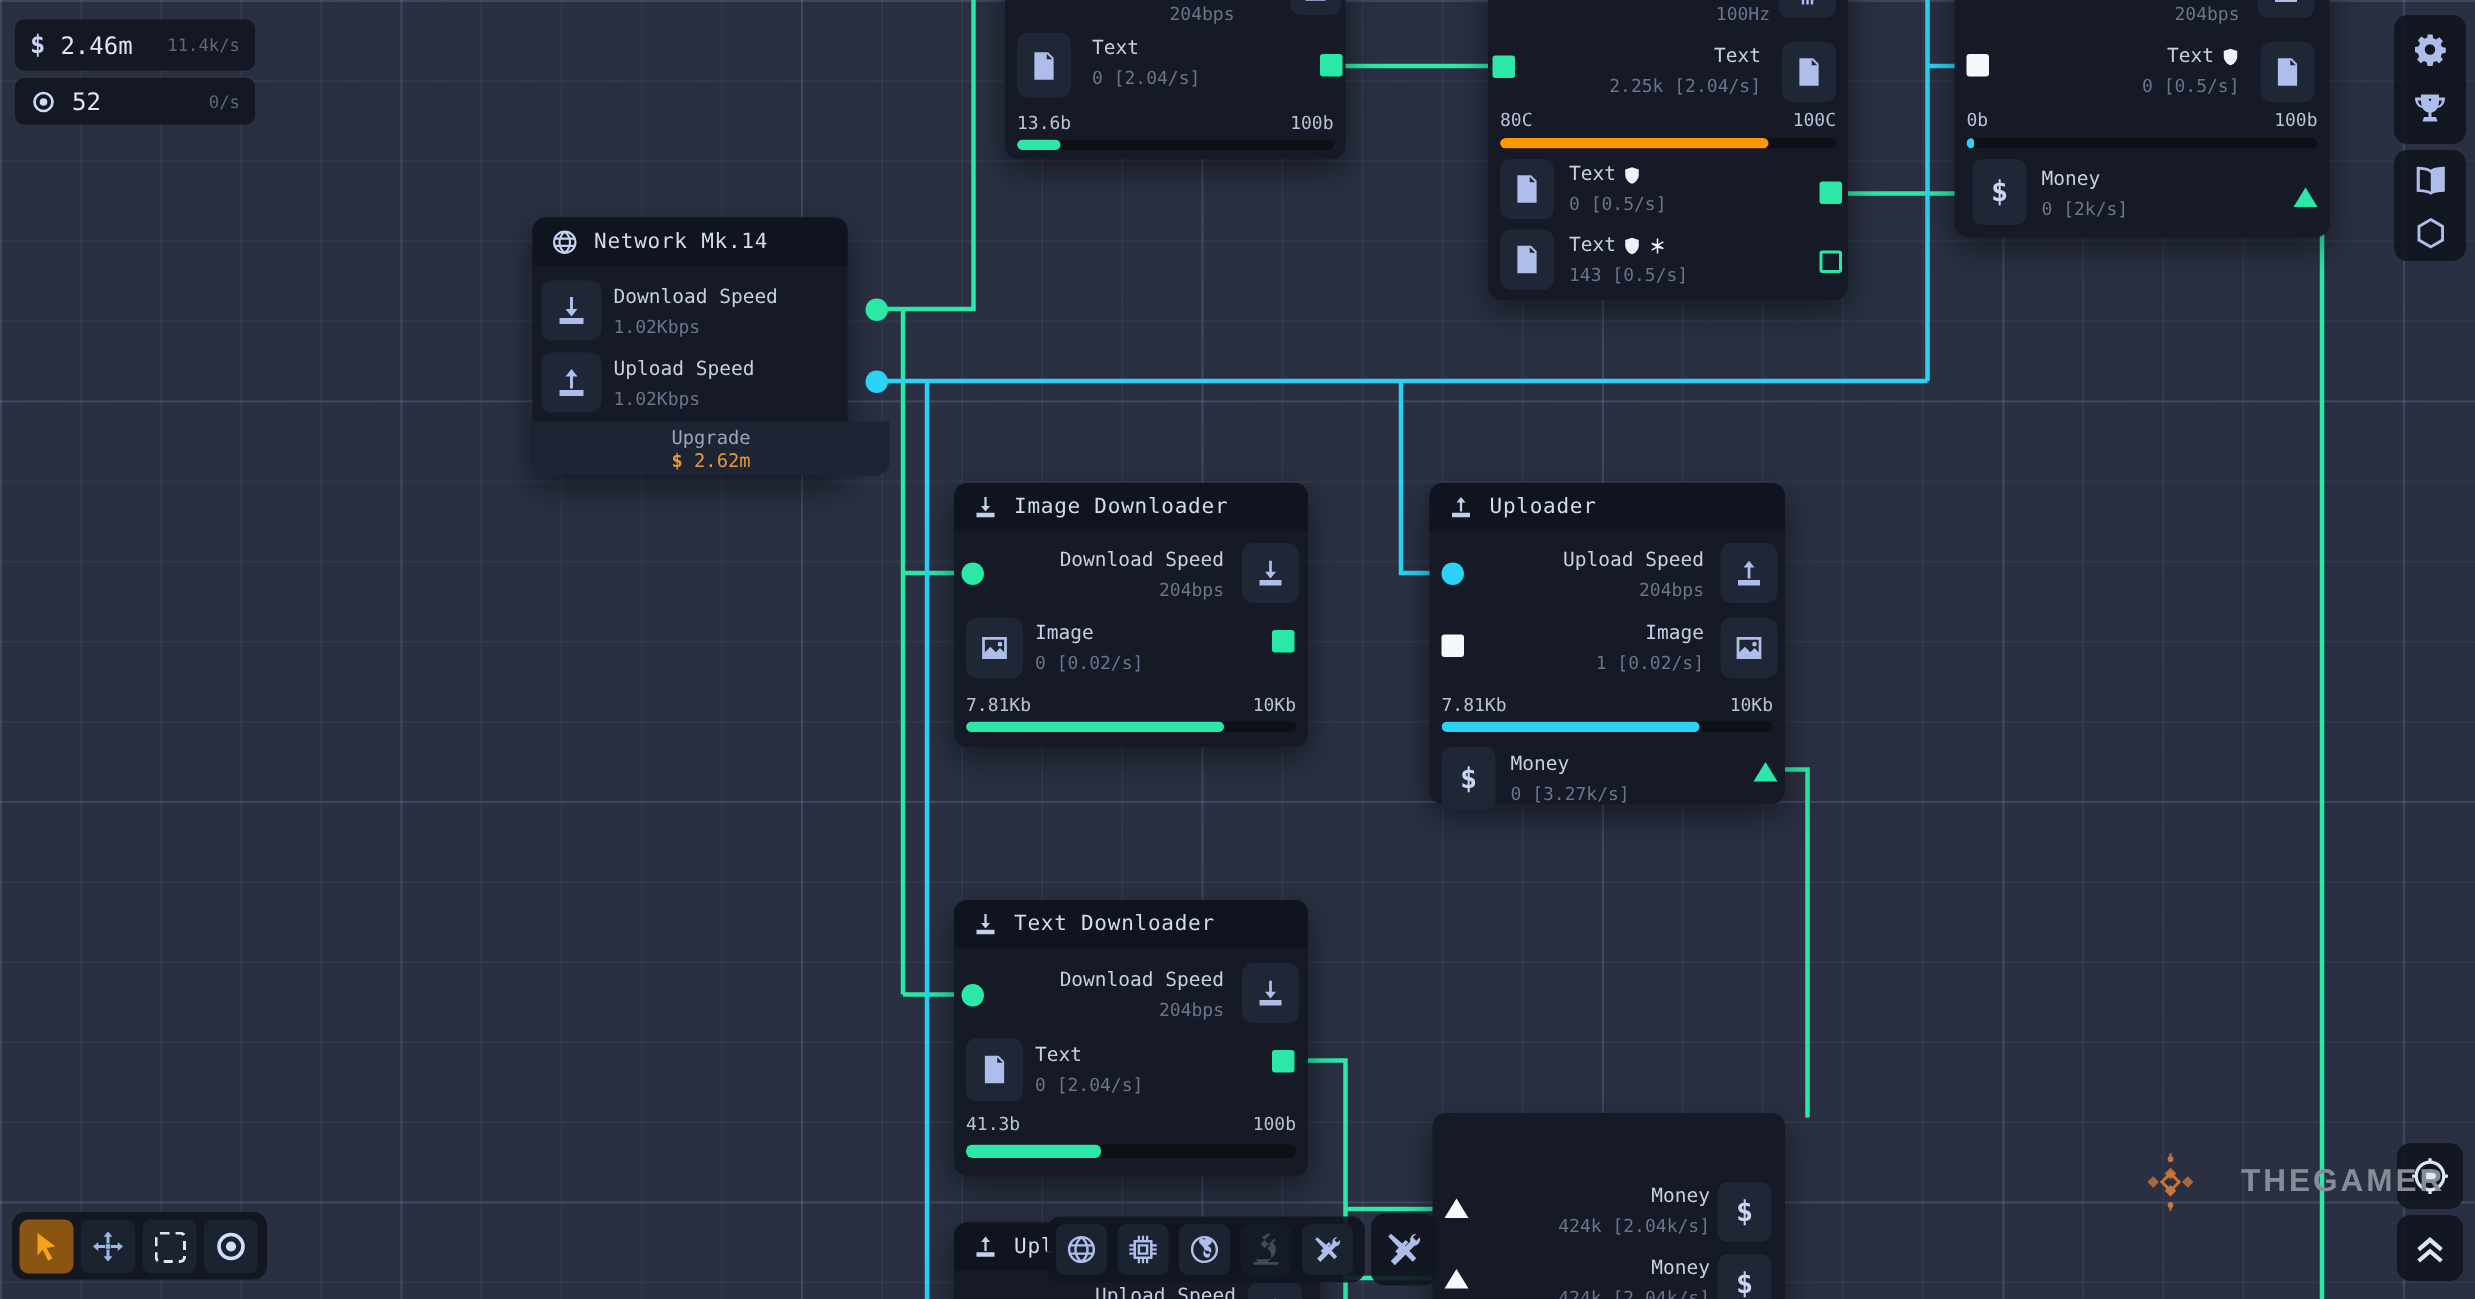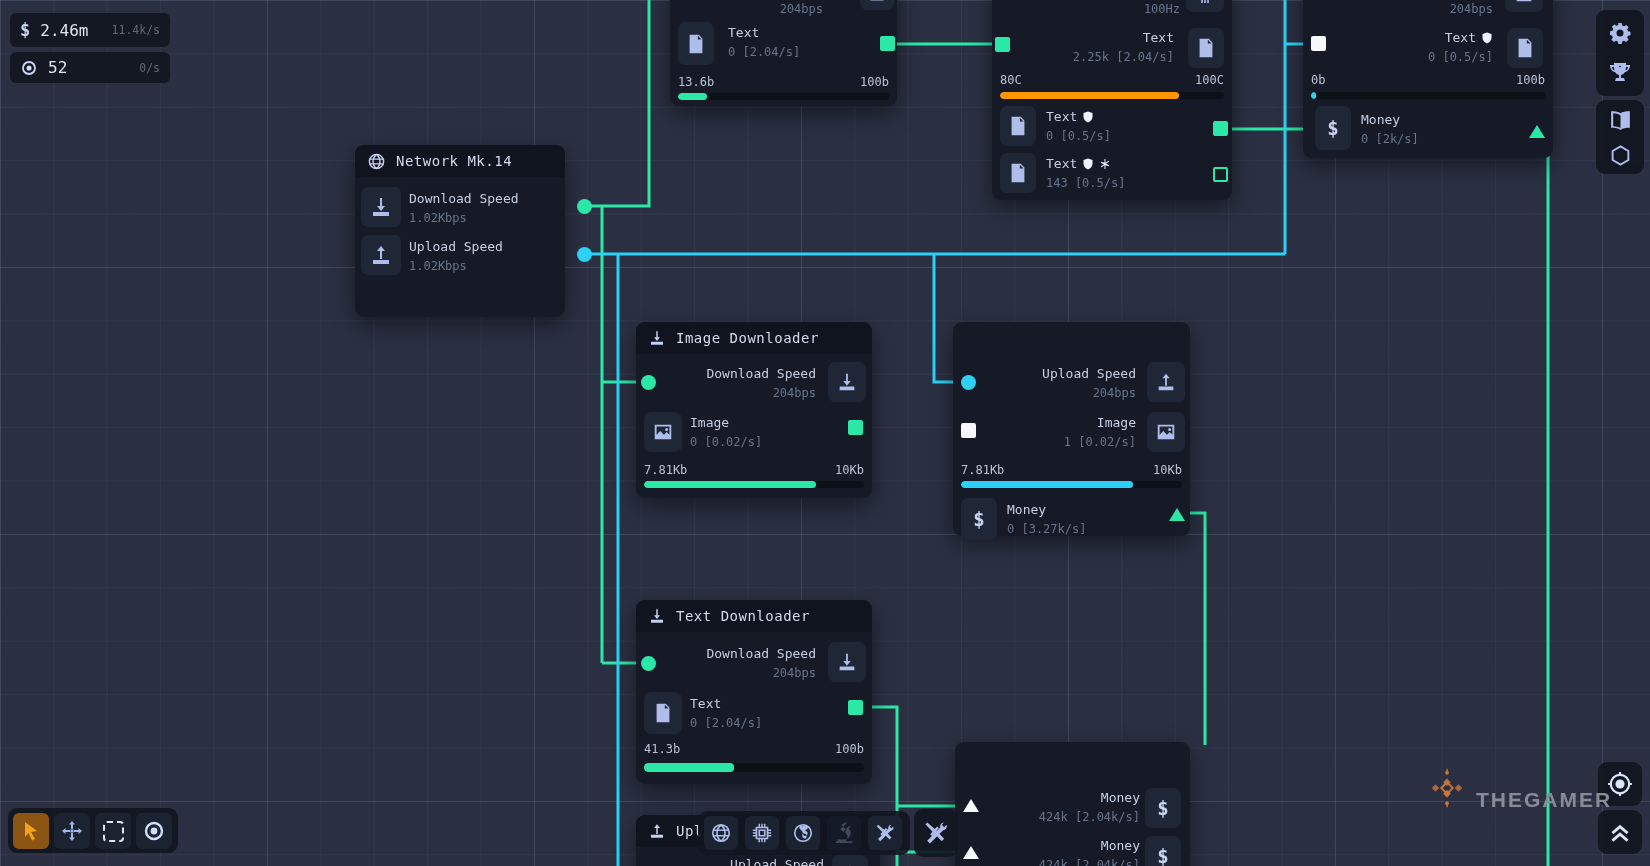--- a/index.html
+++ b/index.html
@@ -38,21 +38,21 @@
   .bar{position:absolute;height:7px;background:#0c1017;border-radius:4px;overflow:hidden}
   .bar i{display:block;height:100%;border-radius:4px}
   .dollar{font-size:19px;font-weight:bold;color:#c9d4f2}
   .panel{position:absolute;background:rgba(17,22,32,.92);border-radius:9px;z-index:3}
   .tbtn{position:absolute;width:34px;height:34px;border-radius:6px;background:#1c2330;
     display:flex;align-items:center;justify-content:center;color:var(--icon)}
   .hudrow{position:absolute;left:10px;width:160px;height:34px;background:rgba(16,21,31,.88);
     border-radius:6px;display:flex;align-items:center;padding:0 10px;gap:10px;z-index:3;color:#e2e8f2}
   .hud-main{font-size:16px;color:#dfe6f0}
   .hud-rate{margin-left:auto;font-size:11.5px;color:#5e6877}
-  .wm{position:absolute;display:flex;align-items:flex-end;gap:6px;z-index:3;
+  .wm{position:absolute;display:flex;align-items:center;gap:24px;z-index:3;
     font-family:"Liberation Sans",sans-serif;font-weight:bold;font-size:21px;
     letter-spacing:2px;color:#878c96}
   svg{display:block}
 </style>
 </head>
 <body>
 
 <div id="screen">
 
   <svg width="0" height="0" style="position:absolute">
@@ -309,20 +309,24 @@
     <div class="ib" style="left:6px;top:90px;width:40px;height:40px">
       <svg width="24" height="24" viewBox="0 0 24 24">
           <use href="#i-upload"></use>
         </svg>
       </div>
     <div class="lbl" style="left:54px;top:94px">
         <span>Upload Speed</span>
       </div>
     <div class="val" style="left:54px;top:114px">1.02Kbps</div>
     <div class="dot" style="left:222px;top:102px;background:var(--cyan)"></div>
+    <div class="abs" style="left:0;top:136px;width:238px;height:36px;background:var(--foot);border-radius:0 0 9px 9px;text-align:center">
+      <div style="font-size:12.5px;color:#9aa5ba;margin-top:3px">Upgrade</div>
+      <div style="font-size:12.5px;color:#e5973c"><b>$</b> <span>2.62m</span></div>
+    </div>
   </div>
 
   <div class="node" style="left:636px;top:322px;width:236px;height:176px">
     <div class="nhead">
       <svg width="18" height="18" viewBox="0 0 24 24" style="color:#c4d0ee">
           <use href="#i-download"></use>
         </svg>
       <span>Image Downloader</span>
     </div>
     <div class="dot" style="left:5px;top:53px;background:var(--green)"></div>
@@ -346,20 +350,26 @@
     <div class="val" style="left:54px;top:113px">0 [0.02/s]</div>
     <div class="sq" style="left:212px;top:98px;background:var(--green)"></div>
     <div class="val" style="left:8px;top:141px;color:#b9c3d6">7.81Kb</div>
     <div class="val r" style="right:8px;top:141px;color:#b9c3d6">10Kb</div>
     <div class="bar" style="left:8px;top:159px;width:220px">
       <i style="background: var(--green); width: 78%;"></i>
       </div>
   </div>
 
   <div class="node" style="left:953px;top:322px;width:237px;height:214px">
+    <div class="nhead">
+      <svg width="18" height="18" viewBox="0 0 24 24" style="color:#c4d0ee">
+          <use href="#i-upload"></use>
+        </svg>
+      <span>Uploader</span>
+    </div>
     <div class="dot" style="left:8px;top:53px;background:var(--cyan)"></div>
     <div class="lbl r" style="right:54px;top:44px">
         <span>Upload Speed</span>
       </div>
     <div class="val r" style="right:54px;top:64px">204bps</div>
     <div class="ib" style="left:194px;top:40px;width:38px;height:40px">
       <svg width="22" height="22" viewBox="0 0 24 24">
           <use href="#i-upload"></use>
         </svg>
       </div>

